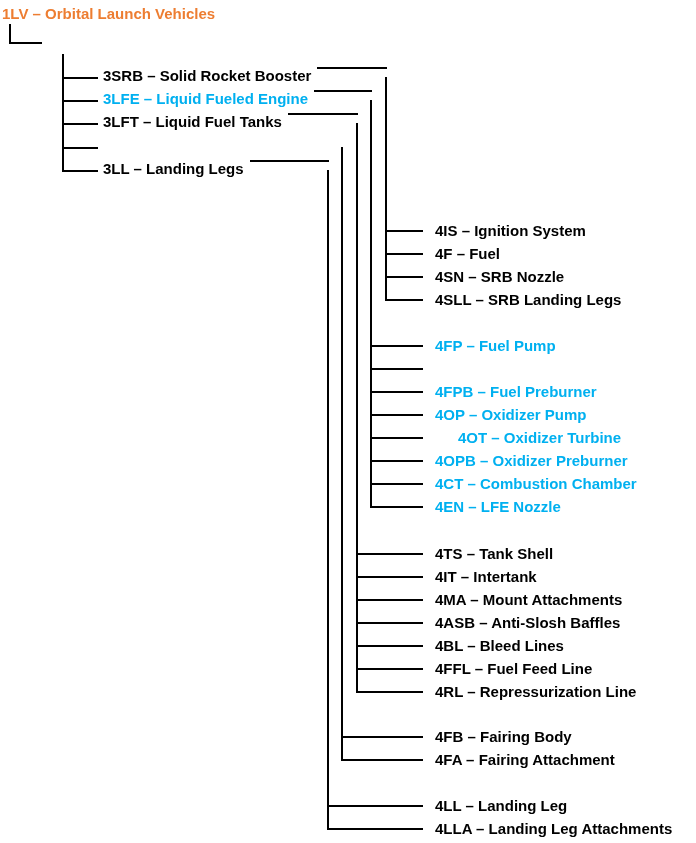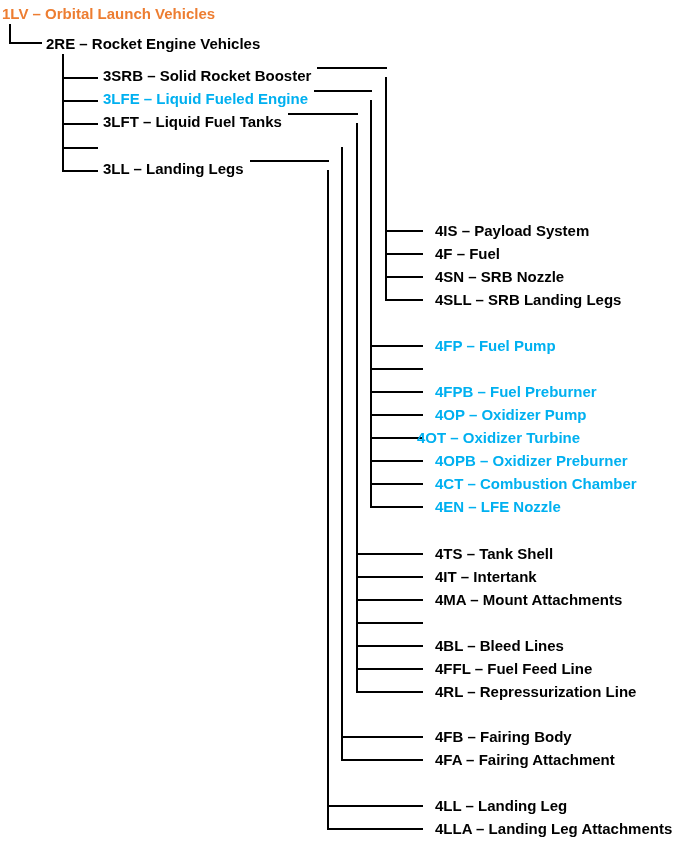--- a/index.html
+++ b/index.html
@@ -20,21 +20,20 @@
 </head>
 <body>
 
 <div class="canvas">
 
   <div class="lbl orange" style="left:2px;top:3px">1LV – Orbital Launch Vehicles</div>
 
   <div class="v" style="left:9px;top:24px;height:19px"></div>
   <div class="h" style="left:9px;top:42px;width:33px"></div>
 
-  <div class="lbl" style="left:46px;top:33px">2RE – Rocket Engine Vehicles</div>
 
   <div class="v" style="left:62px;top:54px;height:118px"></div>
   <div class="h" style="left:62px;top:77px;width:36px"></div>
   <div class="h" style="left:62px;top:100px;width:36px"></div>
   <div class="h" style="left:62px;top:123px;width:36px"></div>
   <div class="h" style="left:62px;top:147px;width:36px"></div>
   <div class="h" style="left:62px;top:170px;width:36px"></div>
 
   <div class="l3row" style="top:67px;width:284px">
     <span class="txt">3SRB – Solid Rocket Booster</span>
@@ -56,51 +55,52 @@
   <div class="v" style="left:385px;top:77px;height:224px"></div>
   <div class="v" style="left:370px;top:100px;height:408px"></div>
   <div class="v" style="left:356px;top:123px;height:570px"></div>
   <div class="v" style="left:341px;top:147px;height:614px"></div>
   <div class="v" style="left:327px;top:170px;height:660px"></div>
 
   <div class="h" style="left:385px;top:230px;width:38px"></div>
   <div class="h" style="left:385px;top:253px;width:38px"></div>
   <div class="h" style="left:385px;top:276px;width:38px"></div>
   <div class="h" style="left:385px;top:299px;width:38px"></div>
-  <div class="lbl" style="left:435px;top:220px">4IS – Payload System</div>
+  <div class="lbl" style="left:435px;top:220px">4IS – Ignition System</div>
   <div class="lbl" style="left:435px;top:243px">4F – Fuel</div>
   <div class="lbl" style="left:435px;top:266px">4SN – SRB Nozzle</div>
   <div class="lbl" style="left:435px;top:289px">4SLL – SRB Landing Legs</div>
 
   <div class="h" style="left:370px;top:345px;width:53px"></div>
   <div class="h" style="left:370px;top:368px;width:53px"></div>
   <div class="h" style="left:370px;top:391px;width:53px"></div>
   <div class="h" style="left:370px;top:414px;width:53px"></div>
   <div class="h" style="left:370px;top:437px;width:53px"></div>
   <div class="h" style="left:370px;top:460px;width:53px"></div>
   <div class="h" style="left:370px;top:483px;width:53px"></div>
   <div class="h" style="left:370px;top:506px;width:53px"></div>
   <div class="lbl cyan" style="left:435px;top:335px">4FP – Fuel Pump</div>
   <div class="lbl cyan" style="left:435px;top:381px">4FPB – Fuel Preburner</div>
   <div class="lbl cyan" style="left:435px;top:404px">4OP – Oxidizer Pump</div>
-  <div class="lbl cyan" style="left:417px;top:427px">4OT – Oxidizer Turbine</div>
+  <div class="lbl cyan" style="left:458px;top:427px">4OT – Oxidizer Turbine</div>
   <div class="lbl cyan" style="left:435px;top:450px">4OPB – Oxidizer Preburner</div>
   <div class="lbl cyan" style="left:435px;top:473px">4CT – Combustion Chamber</div>
   <div class="lbl cyan" style="left:435px;top:496px">4EN – LFE Nozzle</div>
 
   <div class="h" style="left:356px;top:553px;width:67px"></div>
   <div class="h" style="left:356px;top:576px;width:67px"></div>
   <div class="h" style="left:356px;top:599px;width:67px"></div>
   <div class="h" style="left:356px;top:622px;width:67px"></div>
   <div class="h" style="left:356px;top:645px;width:67px"></div>
   <div class="h" style="left:356px;top:668px;width:67px"></div>
   <div class="h" style="left:356px;top:691px;width:67px"></div>
   <div class="lbl" style="left:435px;top:543px">4TS – Tank Shell</div>
   <div class="lbl" style="left:435px;top:566px">4IT – Intertank</div>
   <div class="lbl" style="left:435px;top:589px">4MA – Mount Attachments</div>
+  <div class="lbl" style="left:435px;top:612px">4ASB – Anti-Slosh Baffles</div>
   <div class="lbl" style="left:435px;top:635px">4BL – Bleed Lines</div>
   <div class="lbl" style="left:435px;top:658px">4FFL – Fuel Feed Line</div>
   <div class="lbl" style="left:435px;top:681px">4RL – Repressurization Line</div>
 
   <div class="h" style="left:341px;top:736px;width:82px"></div>
   <div class="h" style="left:341px;top:759px;width:82px"></div>
   <div class="lbl" style="left:435px;top:726px">4FB – Fairing Body</div>
   <div class="lbl" style="left:435px;top:749px">4FA – Fairing Attachment</div>
 
   <div class="h" style="left:327px;top:805px;width:96px"></div>

